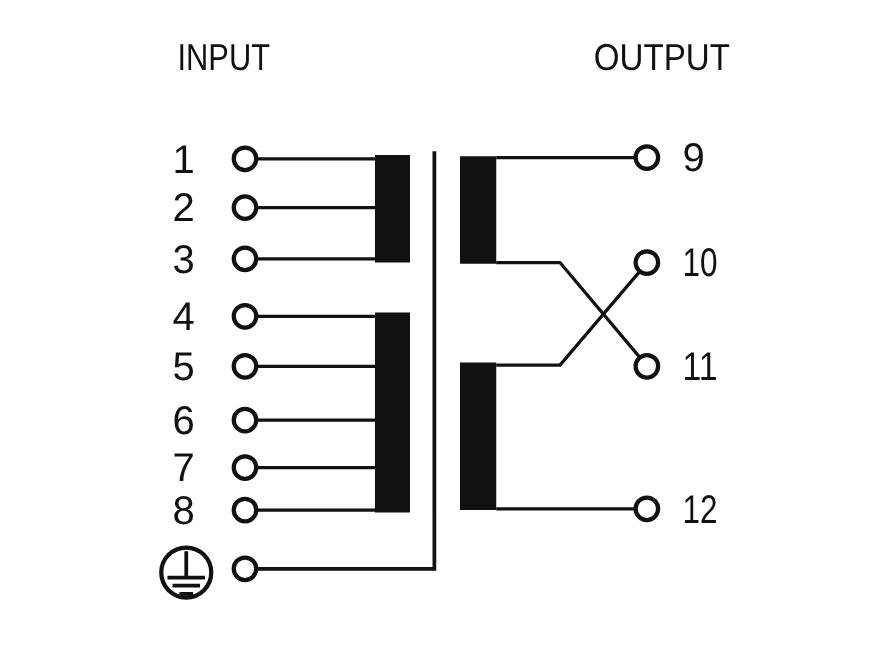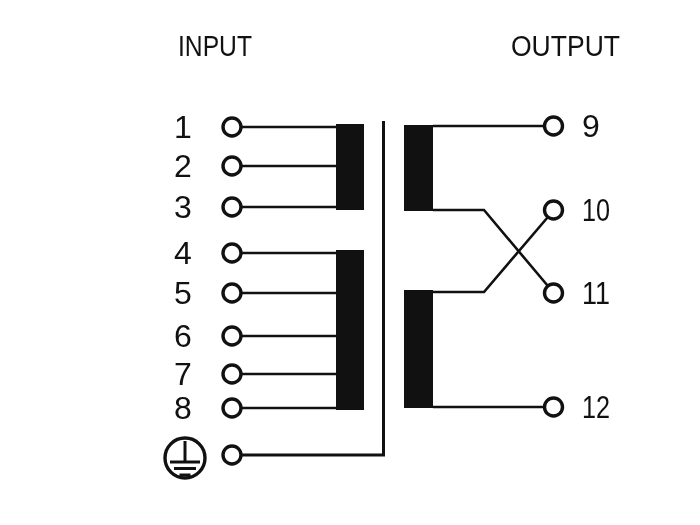--- a/index.html
+++ b/index.html
@@ -9,21 +9,20 @@
     width: 700px;
     height: 525px;
     overflow: hidden;
     font-family: "Liberation Sans", sans-serif;
   }
   .stage {
     position: relative;
     width: 555px;
     height: 525px;
     background: #ffffff;
-    margin-left: 36px;
   }
   svg { display: block; }
   .lbl {
     font-family: "Liberation Sans", sans-serif;
     fill: #111111;
     font-weight: 500;
   }
   .hdr { font-size: 30px; letter-spacing: 0px; }
   .num { font-size: 32px; }
   .wire { stroke: #111111; stroke-width: 2.6; fill: none; }

